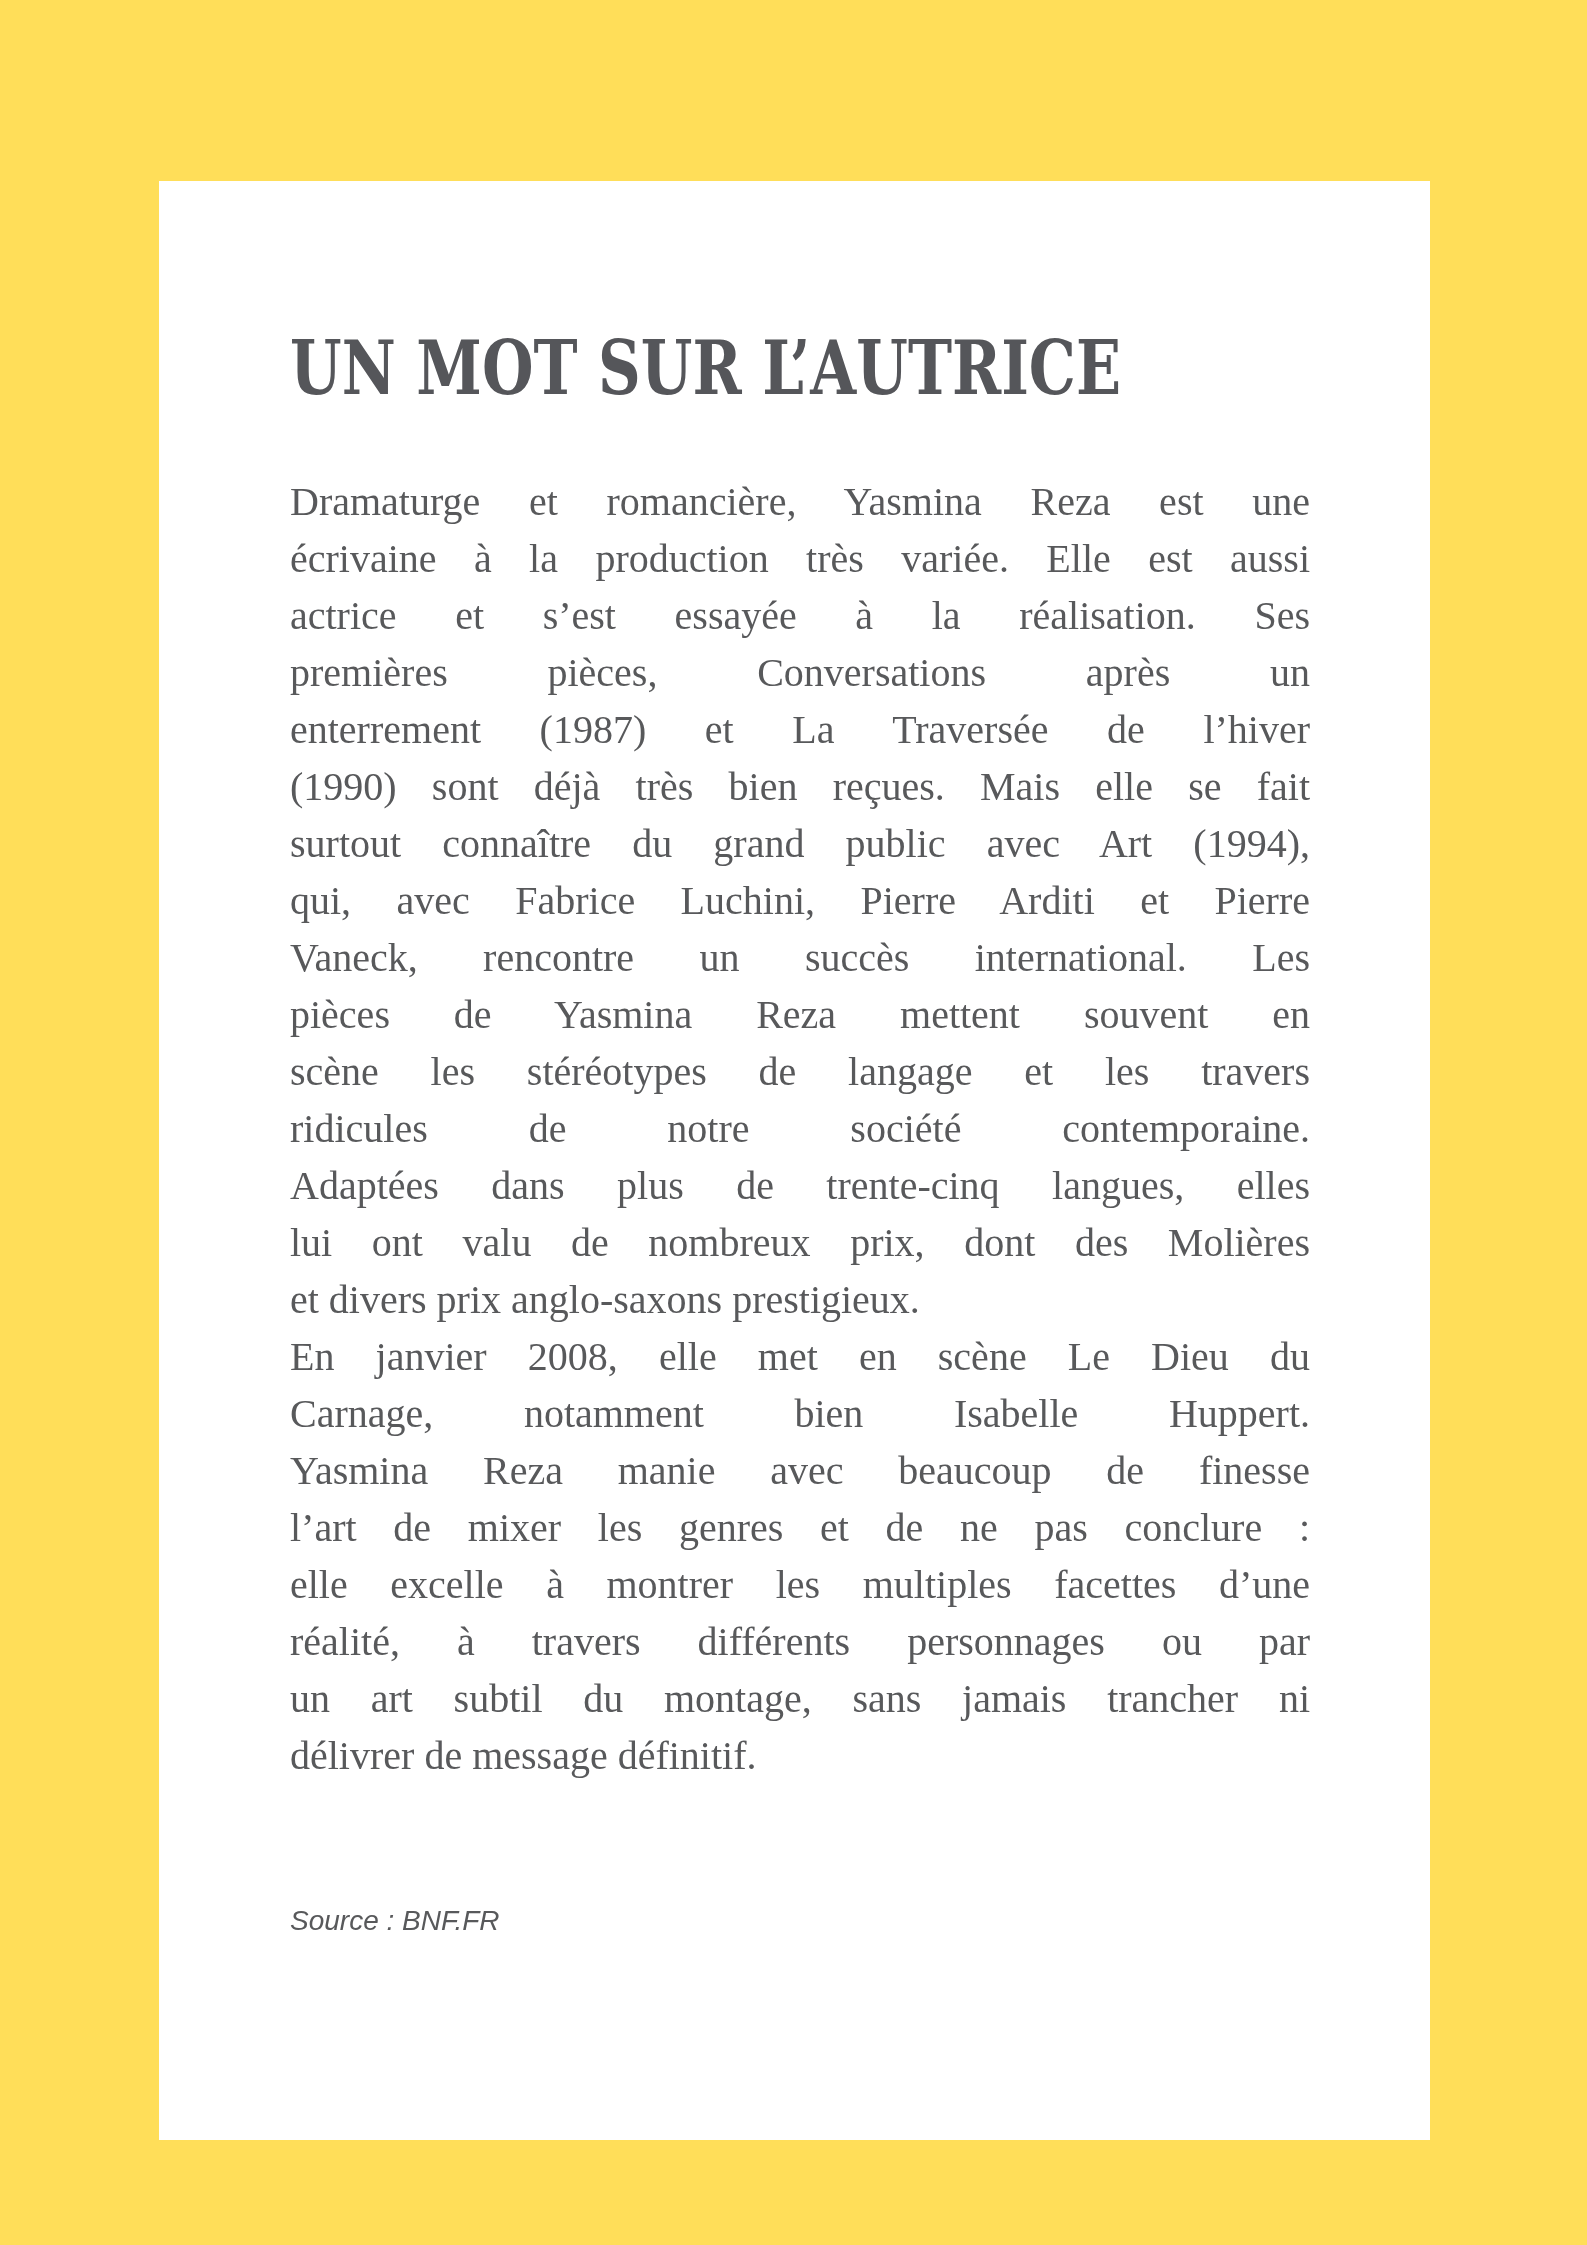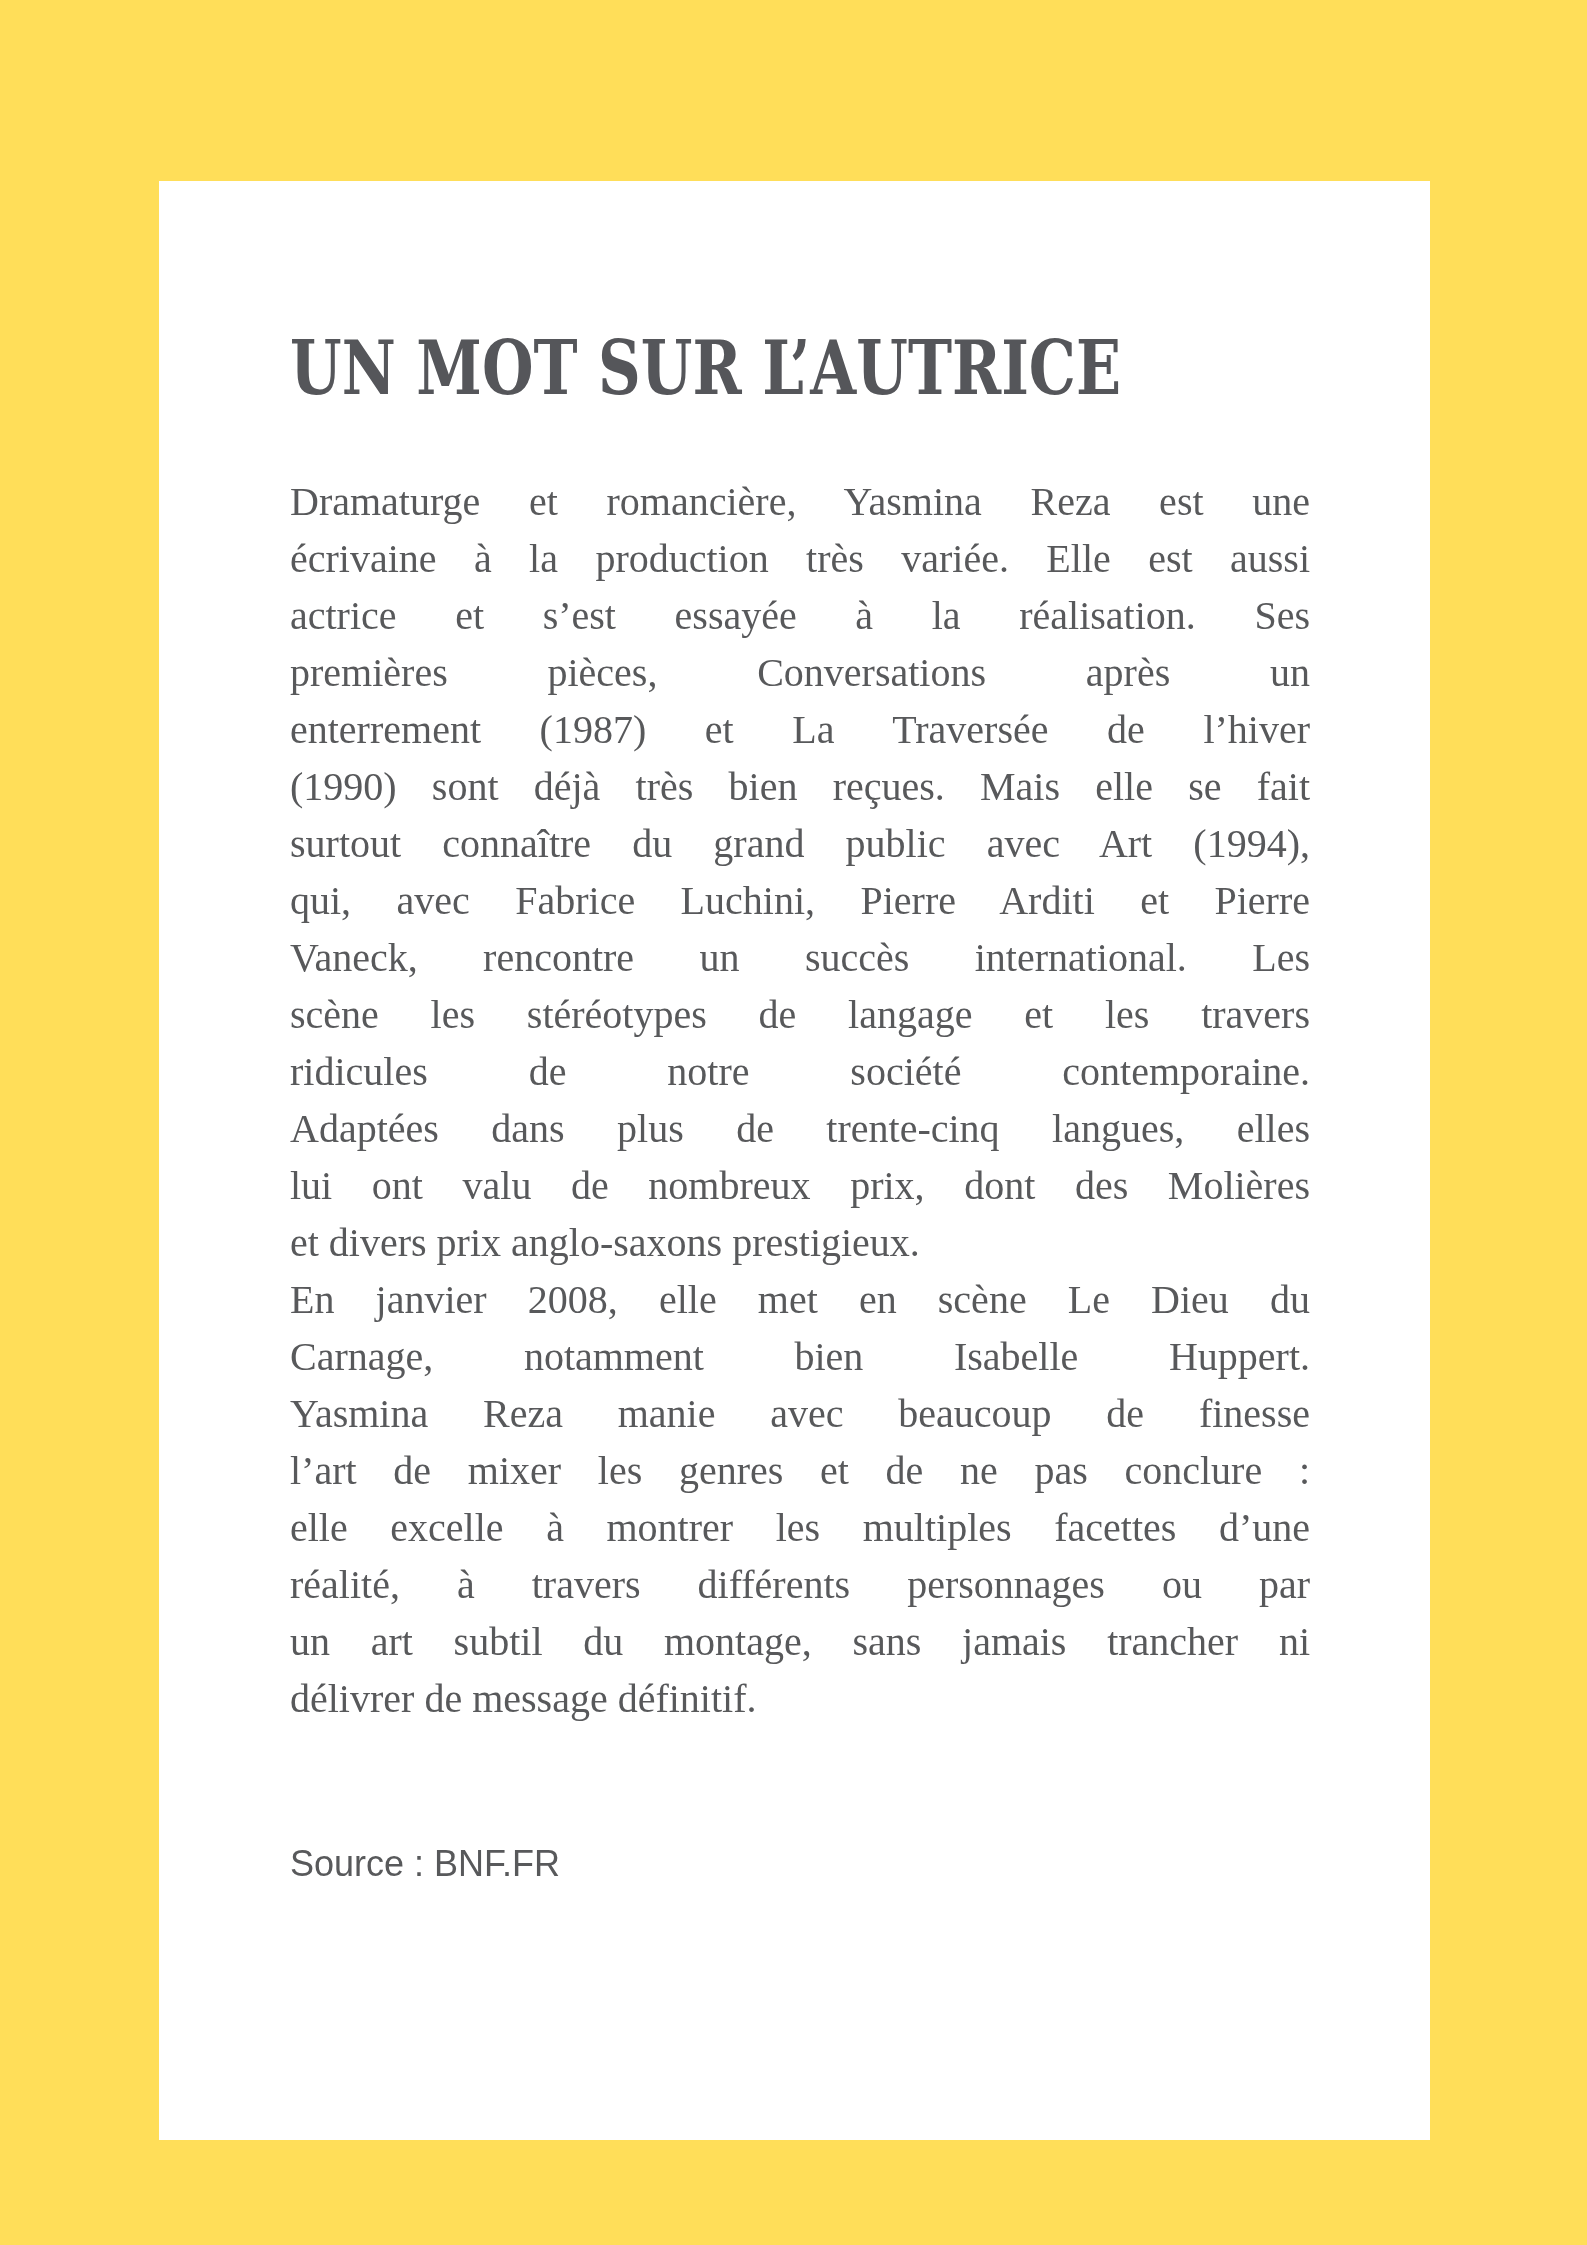--- a/index.html
+++ b/index.html
@@ -45,41 +45,43 @@
   .line {
     text-align: justify;
     text-align-last: justify;
   }
   .line.last {
     text-align: justify;
     text-align-last: left;
   }
   .source {
     margin-top: 108px;
-    font-size: 36px;
+    font-size: 28px;
     line-height: 57px;
     color: var(--text-color, #58595B);
+    font-style: italic;
   }
 </style>
 </head>
 <body style="--page-bg: #FFDE59; --card-bg: #FFFFFF; --heading-color: #55565A; --text-color: #58595B;">
 
 <div class="card">
   <h1 class="heading">UN MOT SUR L’AUTRICE</h1>
 
   <div class="body-text">
       <div class="line">Dramaturge et romancière, Yasmina Reza est une</div>
       <div class="line">écrivaine à la production très variée. Elle est aussi</div>
       <div class="line">actrice et s’est essayée à la réalisation. Ses</div>
       <div class="line">premières pièces, Conversations après un</div>
       <div class="line">enterrement (1987) et La Traversée de l’hiver</div>
       <div class="line">(1990) sont déjà très bien reçues. Mais elle se fait</div>
       <div class="line">surtout connaître du grand public avec Art (1994),</div>
       <div class="line">qui, avec Fabrice Luchini, Pierre Arditi et Pierre</div>
       <div class="line">Vaneck, rencontre un succès international. Les</div>
+      <div class="line">pièces de Yasmina Reza mettent souvent en</div>
       <div class="line">scène les stéréotypes de langage et les travers</div>
       <div class="line">ridicules de notre société contemporaine.</div>
       <div class="line">Adaptées dans plus de trente-cinq langues, elles</div>
       <div class="line">lui ont valu de nombreux prix, dont des Molières</div>
       <div class="line last">et divers prix anglo-saxons prestigieux.</div>
       <div class="line">En janvier 2008, elle met en scène Le Dieu du</div>
       <div class="line">Carnage, notamment bien Isabelle Huppert.</div>
       <div class="line">Yasmina Reza manie avec beaucoup de finesse</div>
       <div class="line">l’art de mixer les genres et de ne pas conclure :</div>
       <div class="line">elle excelle à montrer les multiples facettes d’une</div>

